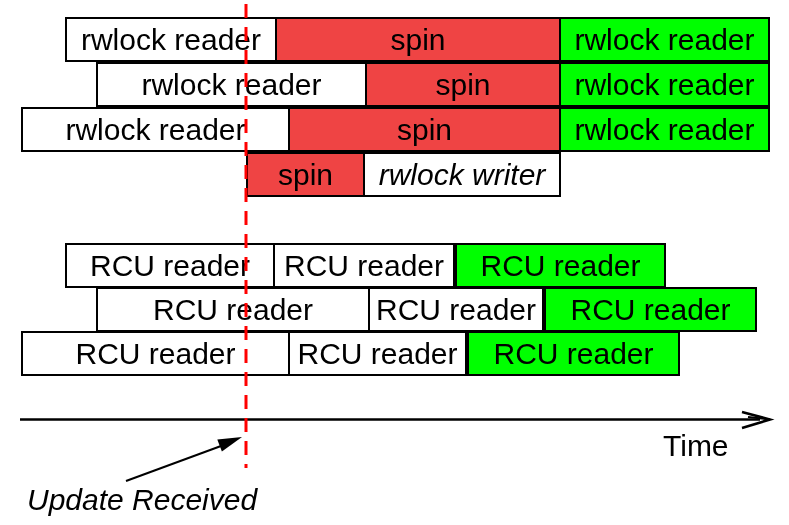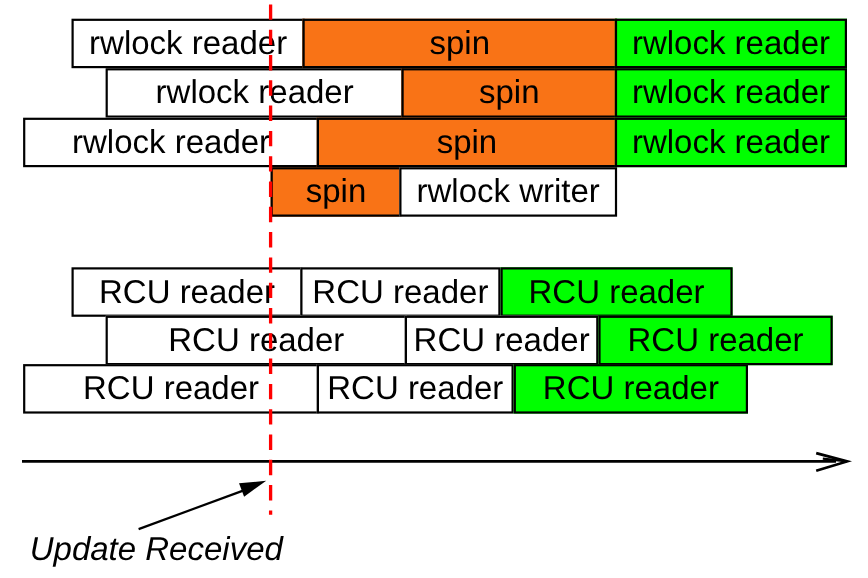--- a/index.html
+++ b/index.html
@@ -17,21 +17,21 @@
     border:2px solid #000;
     background:#ffffff;
     display:flex;
     align-items:center;
     justify-content:center;
     font-size:30px;
     color:#000;
     white-space:nowrap;
     line-height:1;
   }
-  .box.pink{background:#f97316;}
+  .box.pink{background:#ef4444;}
   .box.green{background:#00ff00;}
   .overlay{
     position:absolute;
     left:0;top:0;width:789px;height:525px;
     pointer-events:none;
   }
   .floating-label{
     position:absolute;
     font-size:30px;
     color:#000;
@@ -52,21 +52,21 @@
 
   <div class="box" style="left:96px;top:62px;width:271px;">rwlock reader</div>
   <div class="box pink" style="left:365px;top:62px;width:196px;">spin</div>
   <div class="box green" style="left:559px;top:62px;width:211px;">rwlock reader</div>
 
   <div class="box" style="left:21px;top:107px;width:269px;">rwlock reader</div>
   <div class="box pink" style="left:288px;top:107px;width:273px;">spin</div>
   <div class="box green" style="left:559px;top:107px;width:211px;">rwlock reader</div>
 
   <div class="box pink" style="left:246px;top:152px;width:119px;">spin</div>
-  <div class="box" style="left:363px;top:152px;width:198px;">rwlock writer</div>
+  <div class="box" style="left:363px;top:152px;width:198px;font-style:italic;">rwlock writer</div>
 
   <div class="box" style="left:65px;top:243px;width:210px;">RCU reader</div>
   <div class="box" style="left:273px;top:243px;width:182px;">RCU reader</div>
   <div class="box green" style="left:455px;top:243px;width:211px;">RCU reader</div>
 
   <div class="box" style="left:96px;top:287px;width:274px;">RCU reader</div>
   <div class="box" style="left:368px;top:287px;width:176px;">RCU reader</div>
   <div class="box green" style="left:544px;top:287px;width:213px;">RCU reader</div>
 
   <div class="box" style="left:21px;top:331px;width:269px;">RCU reader</div>
@@ -79,15 +79,16 @@
     <line x1="20" y1="419.5" x2="760" y2="419.5" stroke="#000" stroke-width="2.5"></line>
     <polyline points="742,412 770,419.5 742,428" fill="none" stroke="#000" stroke-width="2.5"></polyline>
     <polyline points="748,417 770,419.5" fill="none" stroke="#000" stroke-width="2"></polyline>
 
     <line x1="246" y1="4" x2="246" y2="468" stroke="#ff0000" stroke-width="3" stroke-dasharray="14 9"></line>
 
     <line x1="126" y1="481" x2="221" y2="446" stroke="#000" stroke-width="2"></line>
     <polygon points="242,437 221.9,451.6 217.3,439.4" fill="#000"></polygon>
   </svg>
 
+  <div class="floating-label time-label">Time</div>
   <div class="floating-label update-label">Update Received</div>
 
 </div>
 
 </body></html>

